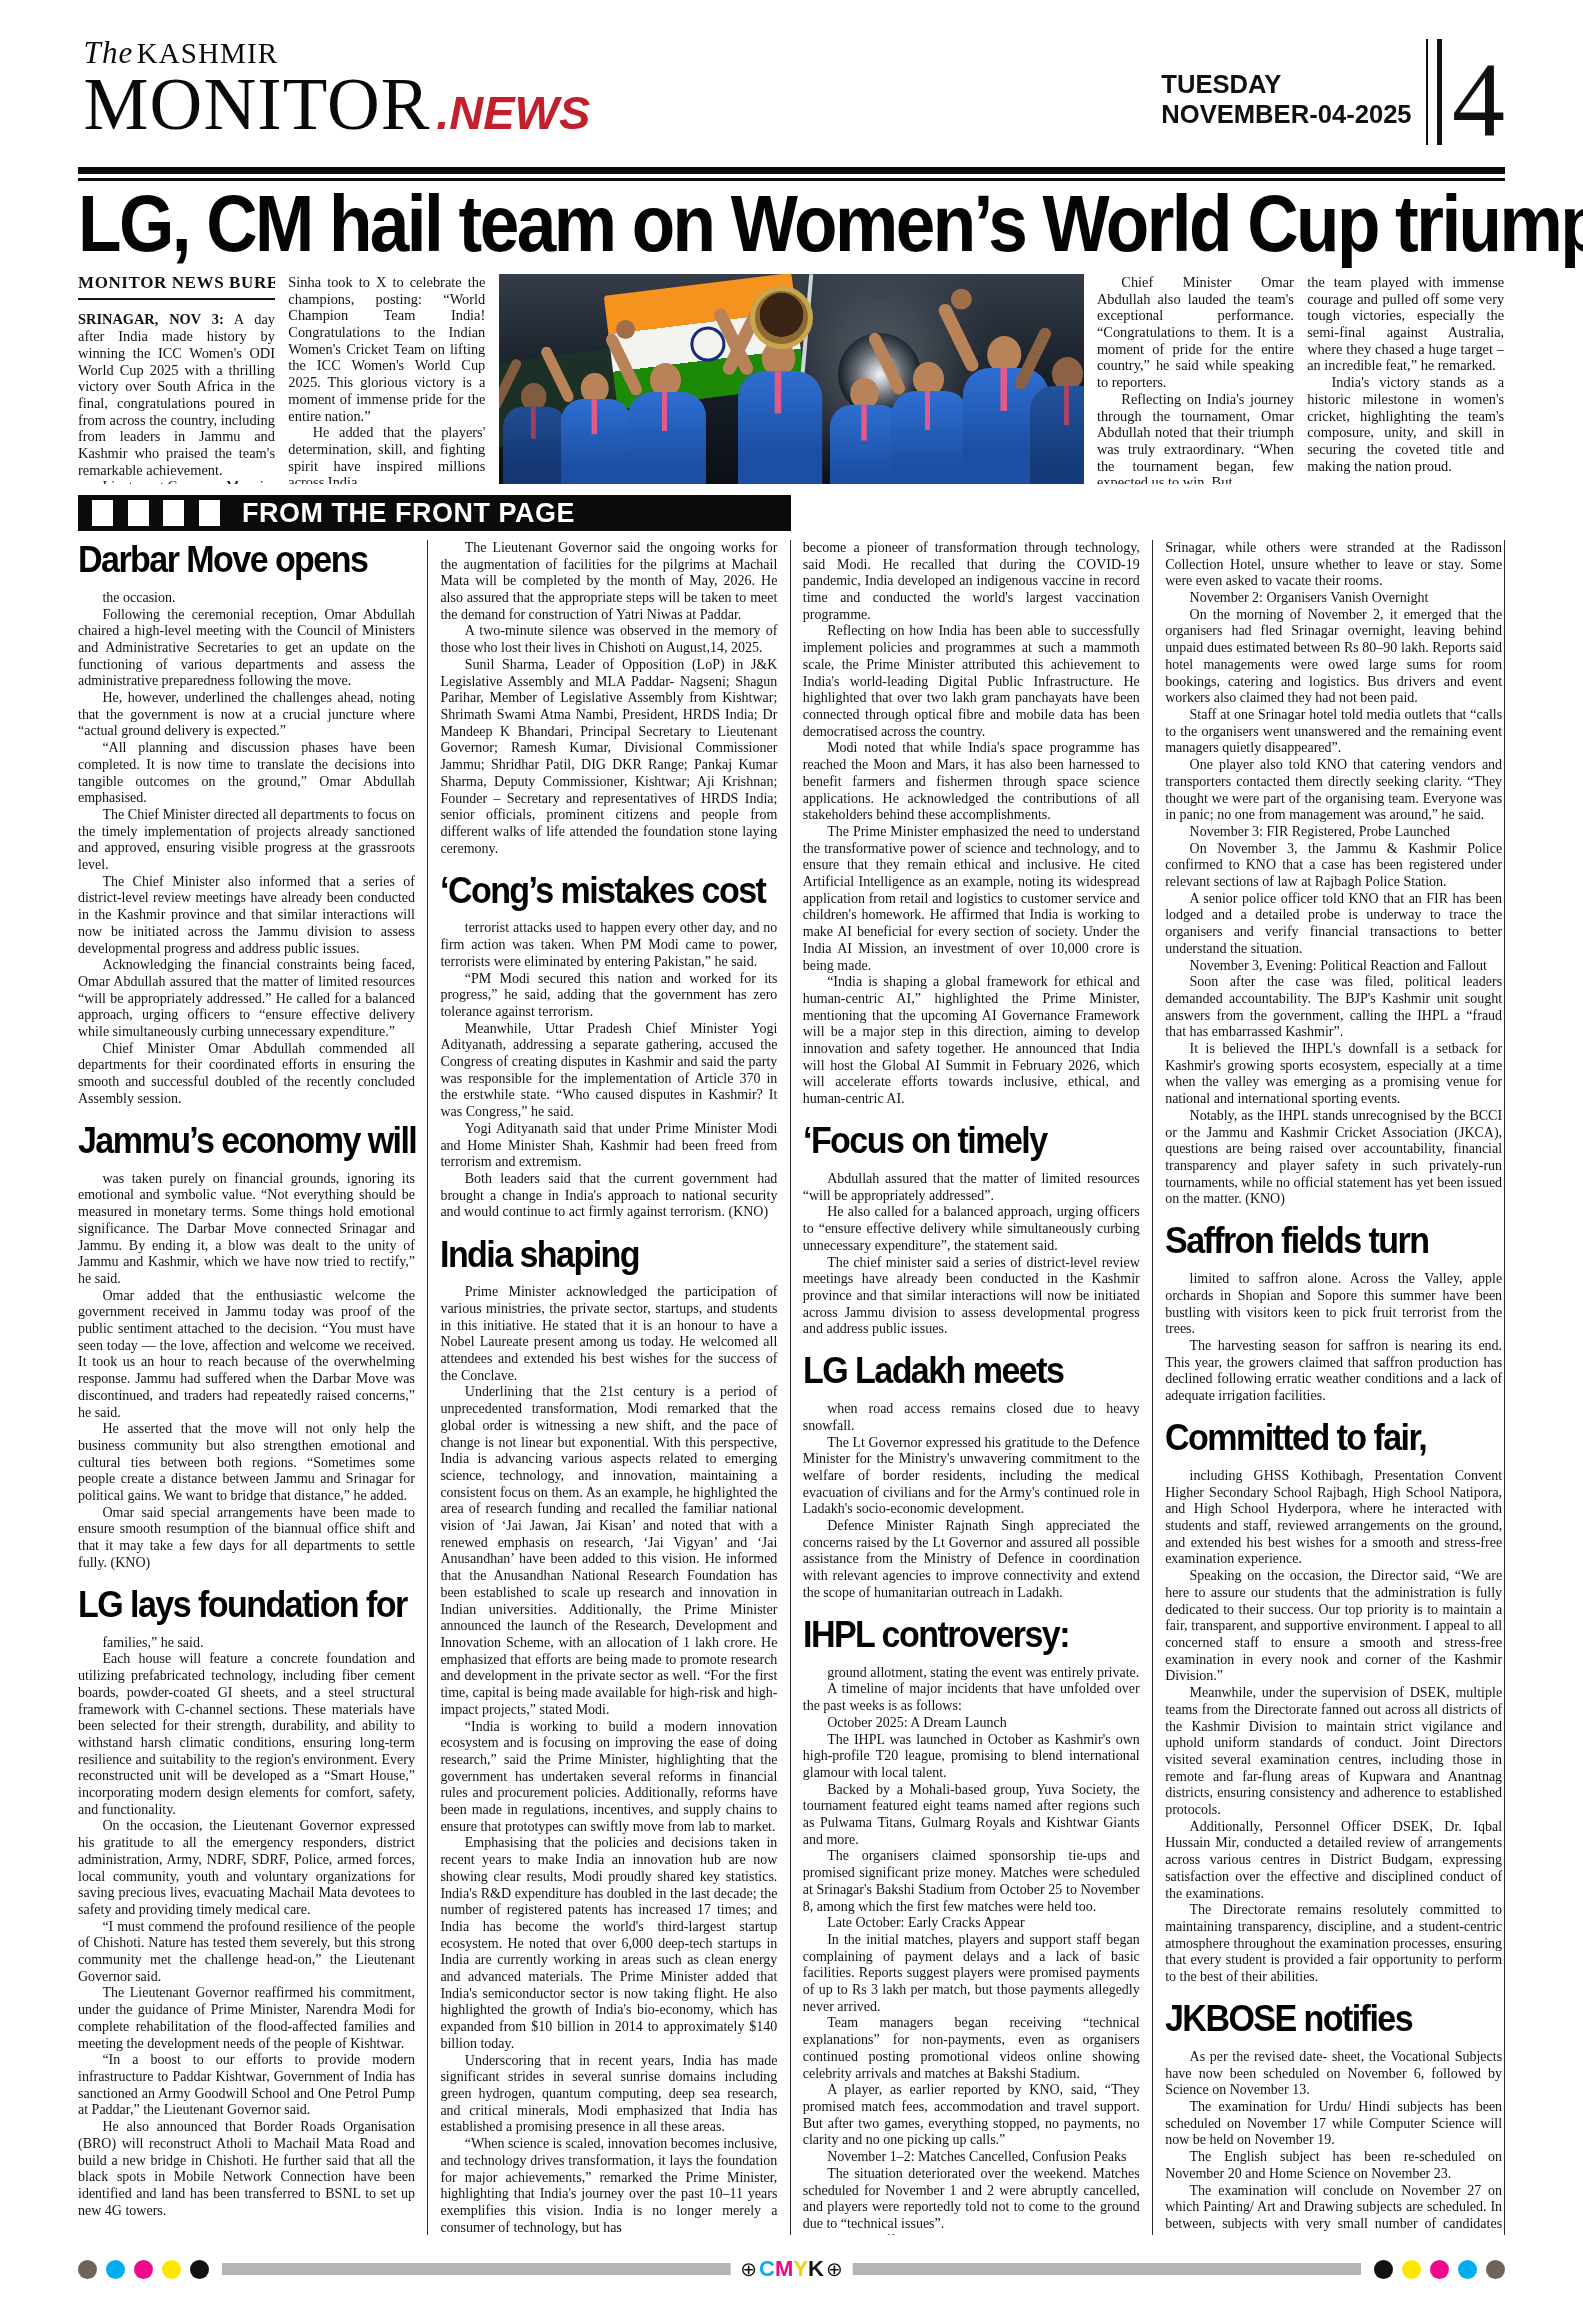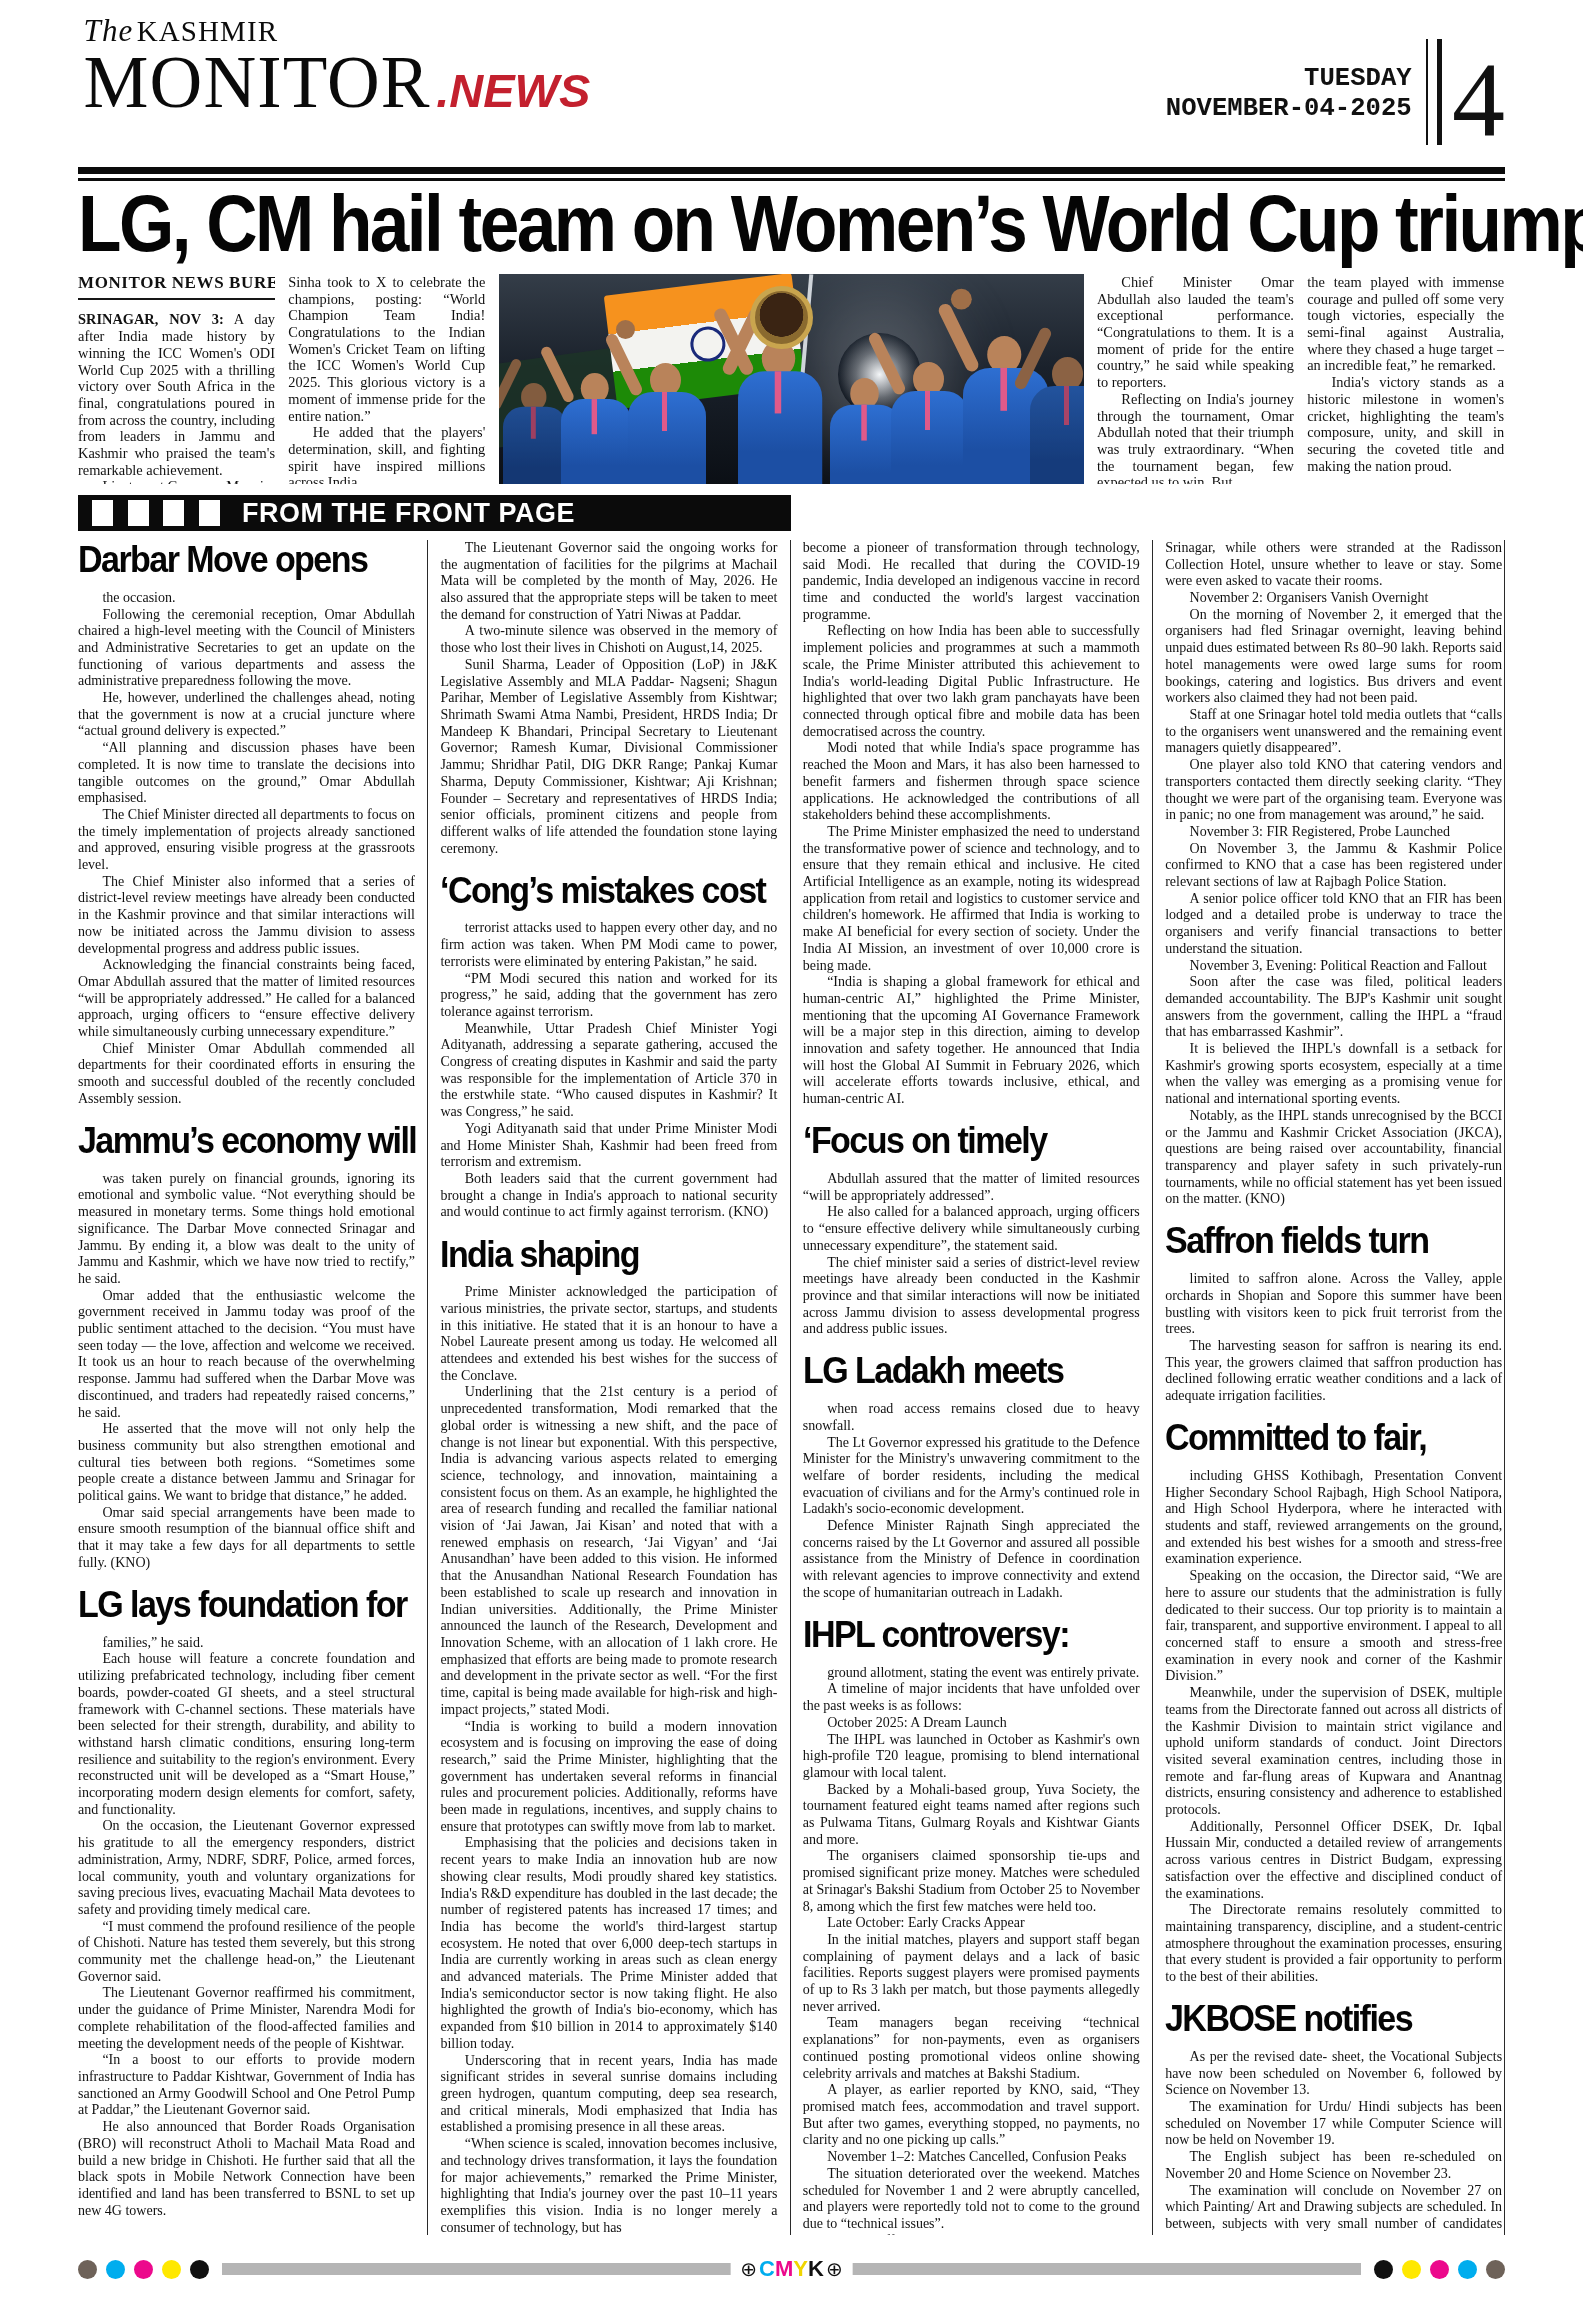--- a/index.html
+++ b/index.html
@@ -2,28 +2,28 @@
 <html lang="en" style="font-size:9px"><head>
 <meta charset="utf-8">
 <style>
   html,body{margin:0;padding:0;}
   body{width:1583px;height:2319px;background:#e9e9e9;font-family:"Liberation Serif",serif;color:#111;}
   .page{position:relative;width:1583px;height:2319px;background:#fff;overflow:hidden;}
   .inner{position:absolute;left:78px;right:78px;top:0;}
 
   
   .masthead{position:relative;height:167px;}
-  .logo{position:absolute;left:5.6px;top:13px;}
+  .logo{position:absolute;left:5.6px;top:35px;}
   .logo-top{font-family:"Liberation Serif",serif;font-size:29px;letter-spacing:1.1px;color:#0c0c0c;}
   .logo-top .the{font-style:italic;font-size:31px;margin-right:3.3px;}
   .logo-bottom{margin-top:-3.3px;white-space:nowrap;}
   .logo-monitor{font-family:"Liberation Serif",serif;font-size:73px;line-height:1;color:#0a0a0a;letter-spacing:1.1px;}
   .logo-news{font-family:"Liberation Sans",sans-serif;font-weight:700;font-style:italic;font-size:47px;margin-left:5.6px;}
   .header-right{position:absolute;right:0;top:39px;display:flex;align-items:flex-end;}
-  .date-block{text-align:right;font-family:Liberation Mono, monospace;font-weight:700;line-height:1.15;margin-right:14.4px;margin-bottom:22px;}
+  .date-block{font-family:Liberation Sans, sans-serif;font-weight:700;line-height:1.15;margin-right:14.4px;margin-bottom:16px;}
   .date-day{font-size:25.6px;}
   .date-date{font-size:25.6px;}
   .pagenum-divider{width:9px;height:106px;border-left:2.2px solid #111;border-right:5px solid #111;margin-right:10px;}
   .pagenum{font-family:"Liberation Serif",serif;font-size:106px;line-height:.85;}
   .header-rule-thick{height:7.2px;background:#0b0b0b;}
   .header-rule-thin{height:2.8px;background:#0b0b0b;margin-top:3.9px;}
 
   
   .main-headline{margin:3.3px 0 0 0;height:82px;overflow:visible;white-space:nowrap;}
   .main-headline span{display:inline-block;transform:scaleX(.9);transform-origin:0 60%;

